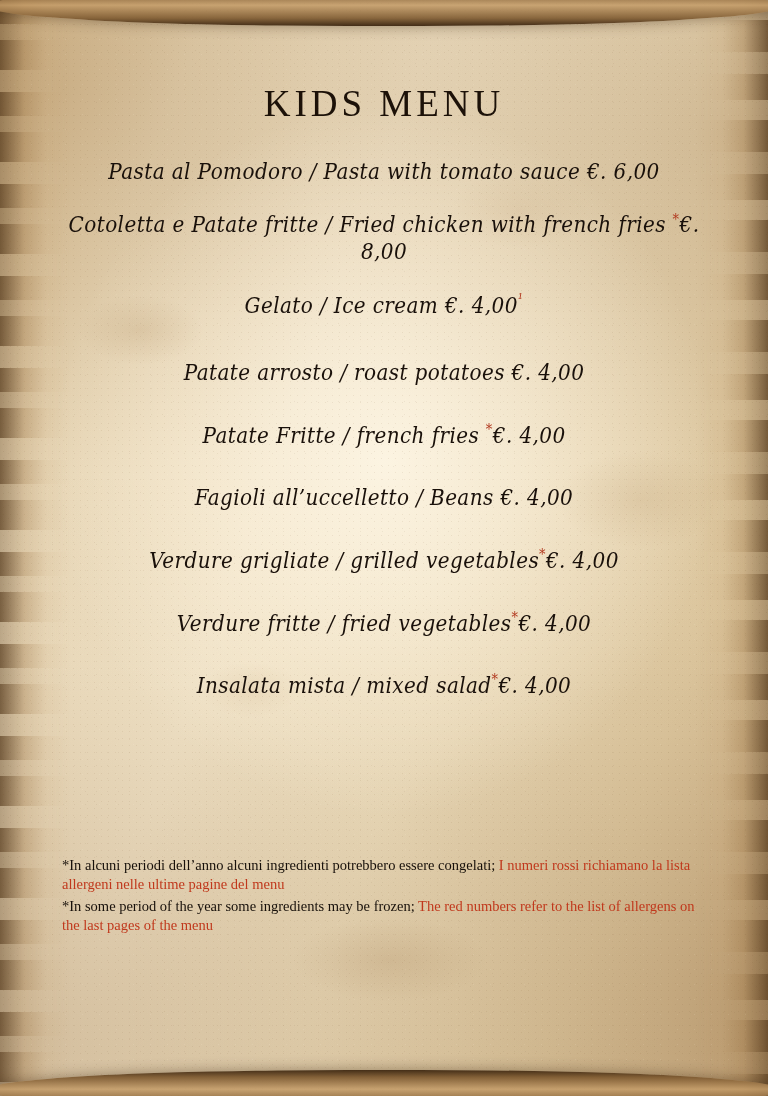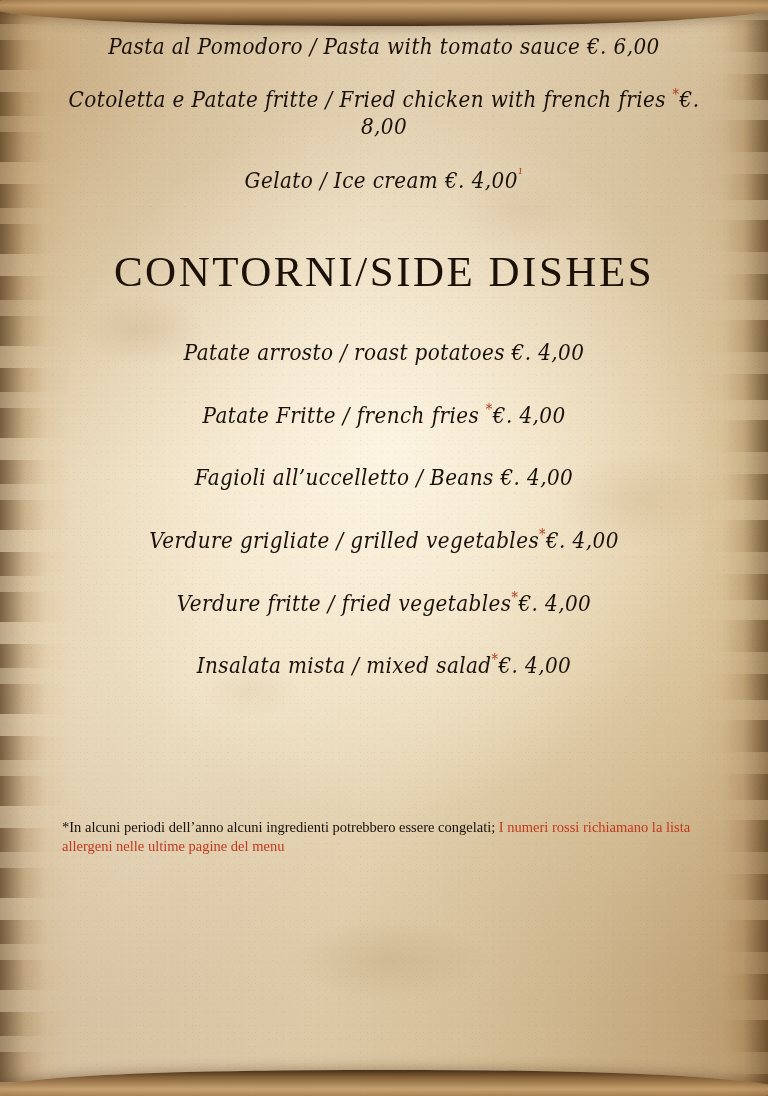--- a/index.html
+++ b/index.html
@@ -140,21 +140,21 @@
   .marker {
     color: #b23a20;
     font-size: 13px;
     vertical-align: super;
   }
 
   .note {
     position: absolute;
     left: 62px;
     right: 58px;
-    top: 818px;
+    top: 856px;
     font-family: "Liberation Serif", serif;
     font-size: 14.5px;
     line-height: 1.34;
     color: #17100a;
   }
   .note .red { color: #c0381c; }
   .note p { margin: 0 0 2px 0; }
   .note .l2 { margin-top: 2px; }
 </style>
 </head>
@@ -163,34 +163,34 @@
 <div class="page">
   <div class="grain"></div>
   <div class="stains"></div>
   <div class="side left"></div>
   <div class="side right"></div>
   <div class="roll top"></div>
   <div class="roll bottom"></div>
 
   <div class="content">
 
+    <h1 id="kids-title" class="section-title">KIDS MENU</h1>
 
     <div class="kids-list">
       <div class="menu-line">
         <span>Pasta al Pomodoro  / Pasta with tomato sauce  €. 6,00</span>
       </div>
       <div class="menu-line">
         <span>Cotoletta e Patate fritte / Fried chicken with french fries </span><span class="marker">*</span><span>€. 8,00</span>
       </div>
       <div class="menu-line">
         <span>Gelato / Ice cream €. 4,00</span><span class="marker">¹</span>
       </div>
     </div>
 
-    <h1 id="sides-title" class="section-title">CONTORNI/SIDE DISHES</h1>
 
     <div class="sides-list">
       <div class="menu-line">
         <span>Patate arrosto / roast potatoes  €. 4,00</span>
       </div>
       <div class="menu-line">
         <span>Patate Fritte /   french fries </span><span class="marker">*</span><span>€. 4,00</span>
       </div>
       <div class="menu-line">
         <span>Fagioli all’uccelletto /  Beans  €. 4,00</span>
@@ -205,14 +205,18 @@
         <span>Insalata mista /  mixed salad</span><span class="marker">*</span><span>€. 4,00</span>
       </div>
     </div>
   </div>
 
   <div class="note">
     <p>
       <span>*In alcuni periodi dell’anno alcuni ingredienti potrebbero essere congelati;</span>
       <span class="red">I numeri rossi richiamano la lista allergeni nelle ultime pagine del menu</span>
     </p>
+    <p class="l2">
+      <span>*In some period of the year some ingredients may be frozen;</span>
+      <span class="red">The red numbers refer to the list of allergens on the last pages of the menu</span>
+    </p>
   </div>
 </div>
 
 </body></html>

